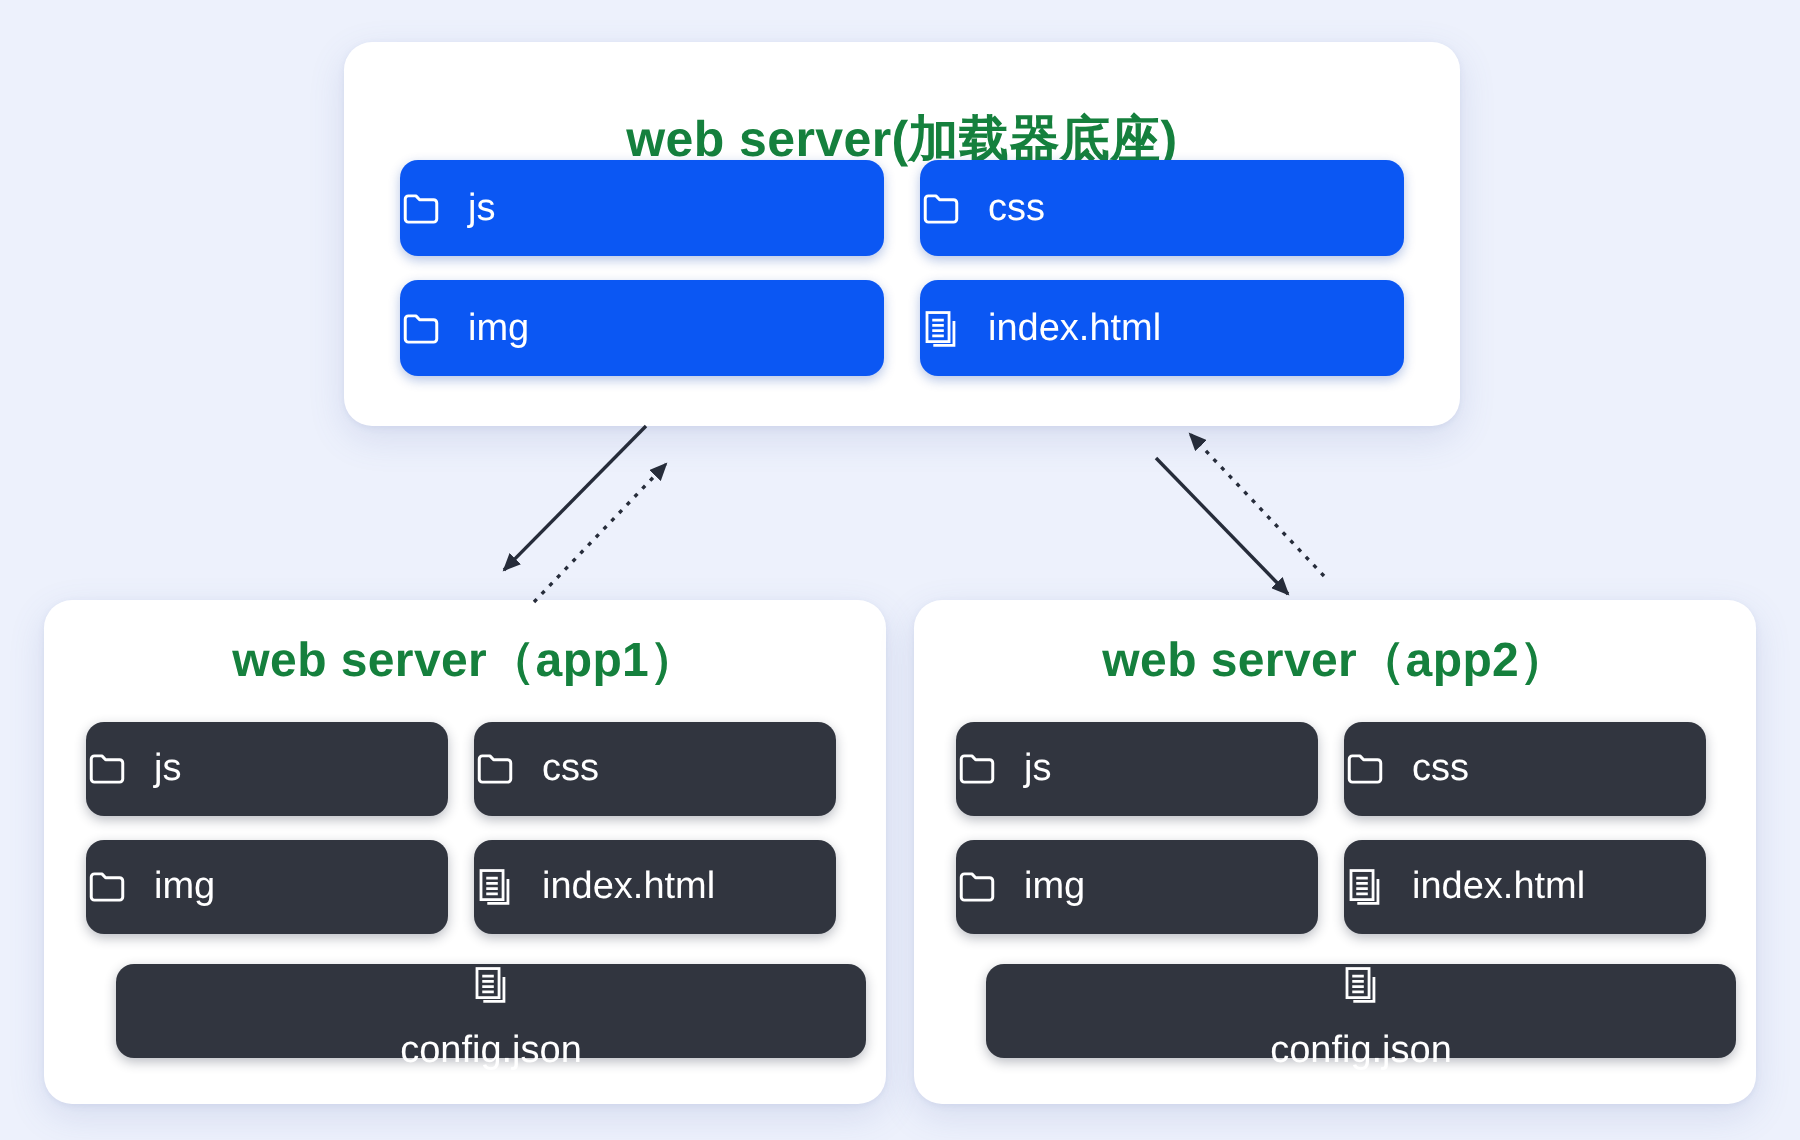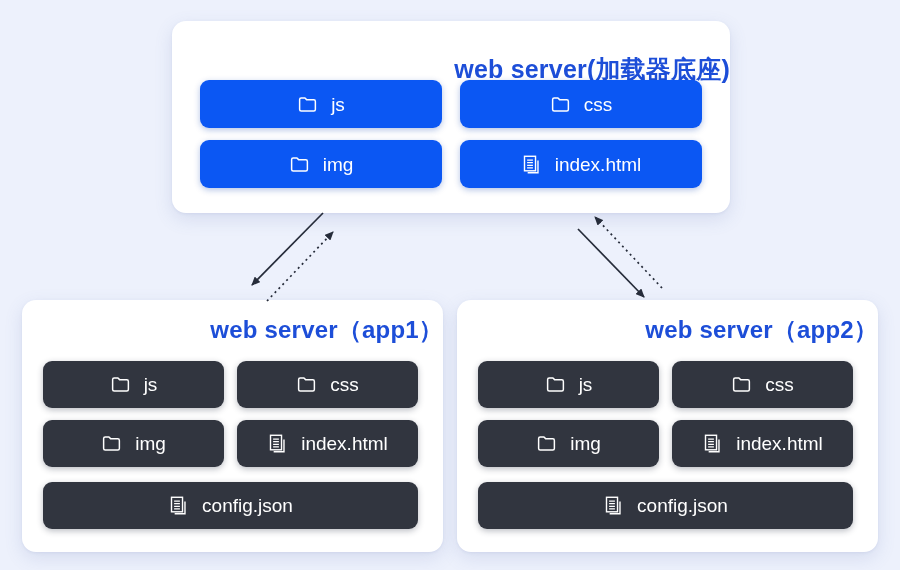--- a/index.html
+++ b/index.html
@@ -15,49 +15,49 @@
     background:#ffffff;
     border-radius:14px;
     box-shadow:0 6px 18px rgba(96,114,176,0.16), 0 1px 3px rgba(96,114,176,0.10);
   }
   #loader-card { left:172px; top:21px;  width:558px; height:192px; }
   #app1-card   { left:22px;  top:300px; width:421px; height:252px;padding-left:22px; }
   #app2-card   { left:457px; top:300px; width:421px; height:252px; }
 
   .card-title {
     position:absolute; left:0; right:0;
-    text-align:right; font-weight:bold; color:#1d4ed8;
+    text-align:center; font-weight:bold; color:#15803d;
     letter-spacing:0.2px; white-space:nowrap;
   }
   #loader-card .card-title { top:32px; font-size:25px; }
   .app-card  .card-title   { top:14px; font-size:24px; }
 
   .btn {
     position:absolute;
-    display:flex; align-items:center; justify-content:center; gap:13px;
+    display:flex; align-items:center; gap:13px;
     color:#ffffff; font-size:19px; border-radius:9px;
     line-height:1;
   }
   .btn-blue { background:#0b57f3; --btnbg:#0b57f3; box-shadow:0 2px 6px rgba(11,60,170,0.30); }
   .btn-dark { background:#31353f; --btnbg:#31353f; box-shadow:0 2px 6px rgba(30,35,55,0.30); }
 
   
   #loader-card .btn { width:242px; height:48px; }
   #loader-card .p1 { left:28px;  top:59px;  }
   #loader-card .p2 { left:288px; top:59px;  }
   #loader-card .p3 { left:28px;  top:119px; }
   #loader-card .p4 { left:288px; top:119px; }
 
   
   .app-card .btn { width:181px; height:47px; }
   .app-card .p1 { left:21px;  top:61px;  }
   .app-card .p2 { left:215px; top:61px;  }
   .app-card .p3 { left:21px;  top:120px; }
   .app-card .p4 { left:215px; top:120px; }
-  .app-card .p5 { left:21px;  top:182px; width:375px; }
+  .app-card .p5 { left:36px;  top:182px; width:375px;flex-direction:column; }
 
   .ic { width:21px; height:21px; flex:0 0 auto; }
 
   #arrow-layer {
     position:absolute; left:0; top:0; width:900px; height:570px;
     pointer-events:none; z-index:5;
   }
   #symbol-defs { position:absolute; width:0; height:0; overflow:hidden; }
 </style>
 </head>

